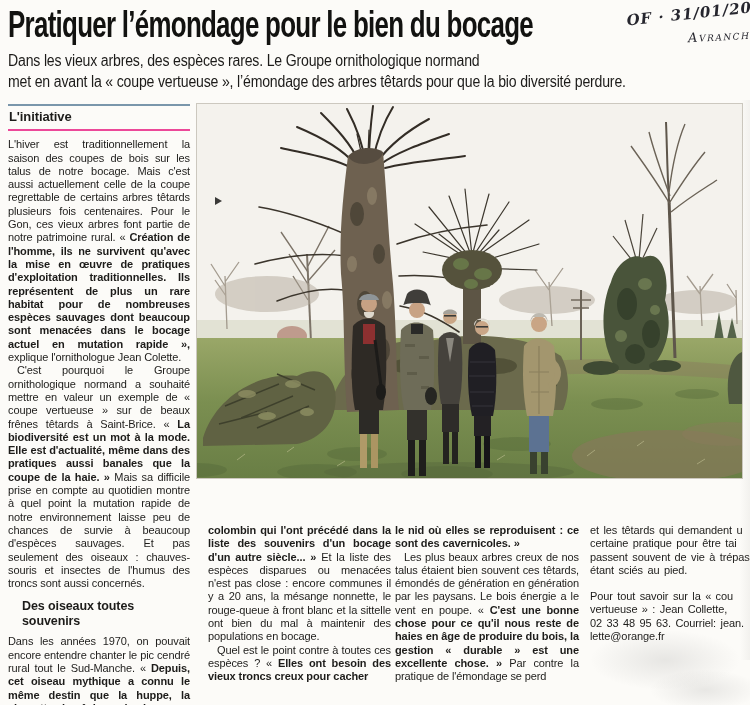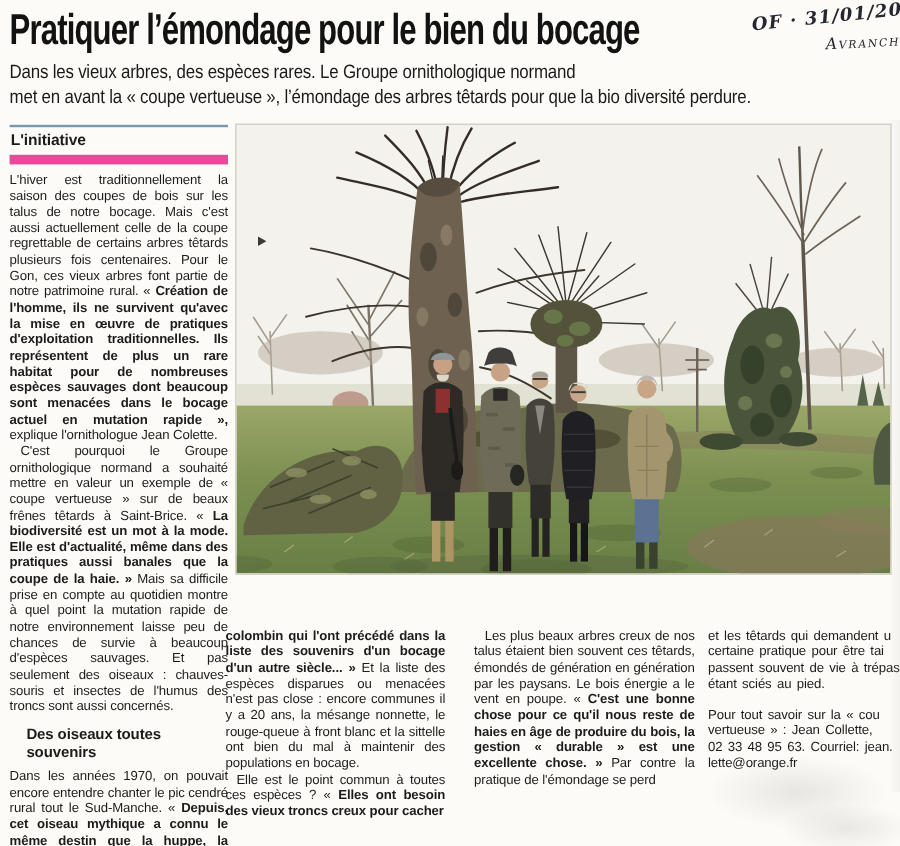--- a/index.html
+++ b/index.html
@@ -20,24 +20,24 @@
   .handnote .place{display:block;margin:8px 0 0 62px;transform:rotate(-3deg);
                    font-size:13px;letter-spacing:1.5px;font-variant:small-caps;}
   
   .col{position:absolute;font-size:11px;line-height:13.3px;letter-spacing:-.1px;}
   .col p{margin:0;text-align:justify;}
   .col p.indent{text-indent:9px;}
   .col p.gap{margin-top:13px;}
   .col .b{font-weight:bold;}
   .col p.lines .line{display:block;white-space:nowrap;word-spacing:1.5px;}
   .col1{left:8px;top:104px;width:182px;}
-  .col2{left:188px;top:524px;width:183px;}
+  .col2{left:208px;top:524px;width:183px;}
   .col3{left:395px;top:524px;width:184px;}
   .col4{left:590px;top:524px;width:210px;}
-  .kicker{border-top:2px solid #7a96ab;border-bottom:8px solid #ec4899;
+  .kicker{border-top:2px solid #7a96ab;border-bottom:2px solid #ec4899;
           padding:4px 0 6px 1px;margin-bottom:7px;font-size:13px;font-weight:bold;}
   .crosshead{font-weight:bold;font-size:12.5px;line-height:14.5px;margin:9px 0 7px 14px;}
   
   .photo{position:absolute;left:197px;top:104px;width:545px;height:374px;margin:0;
          outline:1px solid #ccc8bf;background:#f4f2ed;}
   .caption{position:absolute;left:200px;top:485px;width:545px;margin:0;
            font-style:italic;font-size:11.5px;color:#22211f;}
   
   .smudge{position:absolute;border-radius:50%;pointer-events:none;}
   .s1{left:590px;top:630px;width:150px;height:60px;
@@ -298,23 +298,24 @@
 
       <g stroke="#c9c79a" stroke-width="1" opacity=".55">
         <path d="M40,356 l8,-6 M90,348 l7,-5 M140,362 l8,-5 M390,352 l8,-6 M440,342 l7,-5 M500,360 l8,-5 M300,356 l8,-5"></path>
       </g>
     </svg>
   </figure>
 
 
   <div class="col col2">
       <p><span class="b">colombin qui l'ont précédé dans la liste des souvenirs d'un bocage d'un autre siècle... »</span><span> Et la liste des espèces disparues ou menacées n'est pas close : encore communes il y a 20 ans, la mésange nonnette, le rouge-queue à front blanc et la sittelle ont bien du mal à maintenir des populations en bocage.</span></p>
-      <p class="indent"><span>Elle est le point commun à toutes ces espèces ? « </span><span class="b">Elles ont besoin des vieux troncs creux pour cacher</span></p>
+      <p class="indent"><span>Quel est le point contre à toutes ces espèces ? « </span><span class="b">Elles ont besoin des vieux troncs creux pour cacher</span></p>
     </div>
   <div class="col col3">
+      <p><span class="b">le nid où elles se reproduisent : ce sont des cavernicoles. »</span></p>
       <p class="indent"><span>Les plus beaux arbres creux de nos talus étaient bien souvent ces têtards, émondés de génération en génération par les paysans. Le bois énergie a le vent en poupe. « </span><span class="b">C'est une bonne chose pour ce qu'il nous reste de haies en âge de produire du bois, la gestion « durable » est une excellente chose. »</span><span> Par contre la pratique de l'émondage se perd</span></p>
     </div>
   <div class="col col4">
       <p class="lines">
         <span class="line">et les têtards qui demandent u</span>
         <span class="line">certaine pratique pour être tai</span>
         <span class="line">passent souvent de vie à trépas</span>
         <span class="line">étant sciés au pied.</span>
       </p>
       <p class="gap lines">

